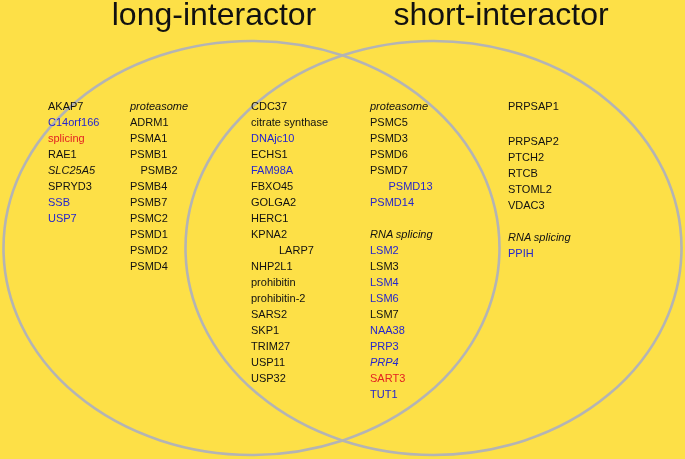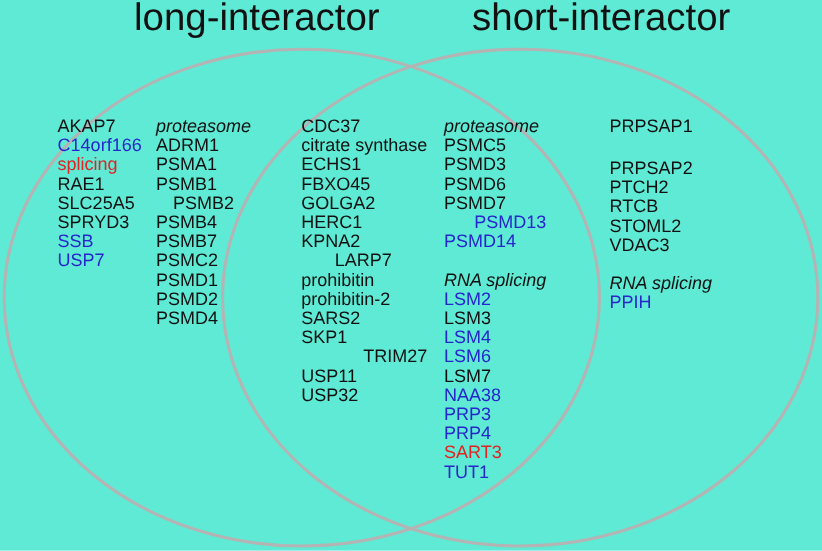--- a/index.html
+++ b/index.html
@@ -1,38 +1,38 @@
 <!DOCTYPE html>
 <html><head>
 <meta charset="utf-8">
 <style>
   html,body{margin:0;padding:0;background:#fff;}
   .fig{
     position:relative;
     width:685px;height:459px;
-    background:#5eead4;
+    background:#fde047;
     overflow:hidden;
     font-family:"Liberation Sans","DejaVu Sans",sans-serif;
   }
   .fig svg{position:absolute;left:0;top:0;}
   .title{
     position:absolute;
     top:-4px;
     transform:translateX(-50%);
     font-size:32px;
     line-height:36px;
     color:#111;
     white-space:nowrap;
   }
   .t-left{left:214px;}
   .t-right{left:501px;}
   .col{
     position:absolute;
     top:98px;
-    font-size:15px;
+    font-size:11px;
     line-height:16px;
     white-space:nowrap;
   }
   .col .line{min-height:16px;}
   .col .heading{font-style:italic;}
 </style>
 </head>
 <body>
 
 <div class="fig">
@@ -44,21 +44,21 @@
 
   <div class="title t-left">long-interactor</div>
 
   <div class="title t-right">short-interactor</div>
 
   <div class="col" style="left:48px">
       <div class="line" style="color: rgb(17, 17, 17);">AKAP7</div>
       <div class="line" style="color: rgb(38, 38, 204);">C14orf166</div>
       <div class="line" style="color: rgb(227, 34, 34);">splicing</div>
       <div class="line" style="color: rgb(17, 17, 17);">RAE1</div>
-      <div class="line" style="color: rgb(17, 17, 17);">SLC25A5</div>
+      <div class="line" style="color: rgb(17, 17, 17); font-style: italic;">SLC25A5</div>
       <div class="line" style="color: rgb(17, 17, 17);">SPRYD3</div>
       <div class="line" style="color: rgb(38, 38, 204);">SSB</div>
       <div class="line" style="color: rgb(38, 38, 204);">USP7</div>
     </div>
 
   <div class="col" style="left:130px">
       <div class="line heading" style="color: rgb(17, 17, 17);">proteasome</div>
       <div class="line" style="color: rgb(17, 17, 17);">ADRM1</div>
       <div class="line" style="color: rgb(17, 17, 17);">PSMA1</div>
       <div class="line" style="color: rgb(17, 17, 17);">PSMB1</div>
@@ -67,31 +67,34 @@
       <div class="line" style="color: rgb(17, 17, 17);">PSMB7</div>
       <div class="line" style="color: rgb(17, 17, 17);">PSMC2</div>
       <div class="line" style="color: rgb(17, 17, 17);">PSMD1</div>
       <div class="line" style="color: rgb(17, 17, 17);">PSMD2</div>
       <div class="line" style="color: rgb(17, 17, 17);">PSMD4</div>
     </div>
 
   <div class="col" style="left:251px">
       <div class="line" style="color: rgb(17, 17, 17);">CDC37</div>
       <div class="line" style="color: rgb(17, 17, 17);">citrate synthase</div>
+      <div class="line" style="color: rgb(38, 38, 204);">DNAjc10</div>
       <div class="line" style="color: rgb(17, 17, 17);">ECHS1</div>
+      <div class="line" style="color: rgb(38, 38, 204);">FAM98A</div>
       <div class="line" style="color: rgb(17, 17, 17);">FBXO45</div>
       <div class="line" style="color: rgb(17, 17, 17);">GOLGA2</div>
       <div class="line" style="color: rgb(17, 17, 17);">HERC1</div>
       <div class="line" style="color: rgb(17, 17, 17);">KPNA2</div>
       <div class="line" style="color: rgb(17, 17, 17); margin-left: 28px;">LARP7</div>
+      <div class="line" style="color: rgb(17, 17, 17);">NHP2L1</div>
       <div class="line" style="color: rgb(17, 17, 17);">prohibitin</div>
       <div class="line" style="color: rgb(17, 17, 17);">prohibitin-2</div>
       <div class="line" style="color: rgb(17, 17, 17);">SARS2</div>
       <div class="line" style="color: rgb(17, 17, 17);">SKP1</div>
-      <div class="line" style="color: rgb(17, 17, 17); text-align: right;">TRIM27</div>
+      <div class="line" style="color: rgb(17, 17, 17);">TRIM27</div>
       <div class="line" style="color: rgb(17, 17, 17);">USP11</div>
       <div class="line" style="color: rgb(17, 17, 17);">USP32</div>
     </div>
 
   <div class="col" style="left:370px">
       <div class="line heading" style="color: rgb(17, 17, 17);">proteasome</div>
       <div class="line" style="color: rgb(17, 17, 17);">PSMC5</div>
       <div class="line" style="color: rgb(17, 17, 17);">PSMD3</div>
       <div class="line" style="color: rgb(17, 17, 17);">PSMD6</div>
       <div class="line" style="color: rgb(17, 17, 17);">PSMD7</div>
@@ -99,21 +102,21 @@
       <div class="line" style="color: rgb(38, 38, 204);">PSMD14</div>
       <div class="line" style="color: rgb(17, 17, 17);"></div>
       <div class="line heading" style="color: rgb(17, 17, 17);">RNA splicing</div>
       <div class="line" style="color: rgb(38, 38, 204);">LSM2</div>
       <div class="line" style="color: rgb(17, 17, 17);">LSM3</div>
       <div class="line" style="color: rgb(38, 38, 204);">LSM4</div>
       <div class="line" style="color: rgb(38, 38, 204);">LSM6</div>
       <div class="line" style="color: rgb(17, 17, 17);">LSM7</div>
       <div class="line" style="color: rgb(38, 38, 204);">NAA38</div>
       <div class="line" style="color: rgb(38, 38, 204);">PRP3</div>
-      <div class="line" style="color: rgb(38, 38, 204);">PRP4</div>
+      <div class="line" style="color: rgb(38, 38, 204); font-style: italic;">PRP4</div>
       <div class="line" style="color: rgb(227, 34, 34);">SART3</div>
       <div class="line" style="color: rgb(38, 38, 204);">TUT1</div>
     </div>
 
   <div class="col" style="left:508px">
       <div class="line" style="color: rgb(17, 17, 17);">PRPSAP1</div>
       <div class="line" style="color: rgb(17, 17, 17); margin-top: 19px;">PRPSAP2</div>
       <div class="line" style="color: rgb(17, 17, 17);">PTCH2</div>
       <div class="line" style="color: rgb(17, 17, 17);">RTCB</div>
       <div class="line" style="color: rgb(17, 17, 17);">STOML2</div>

